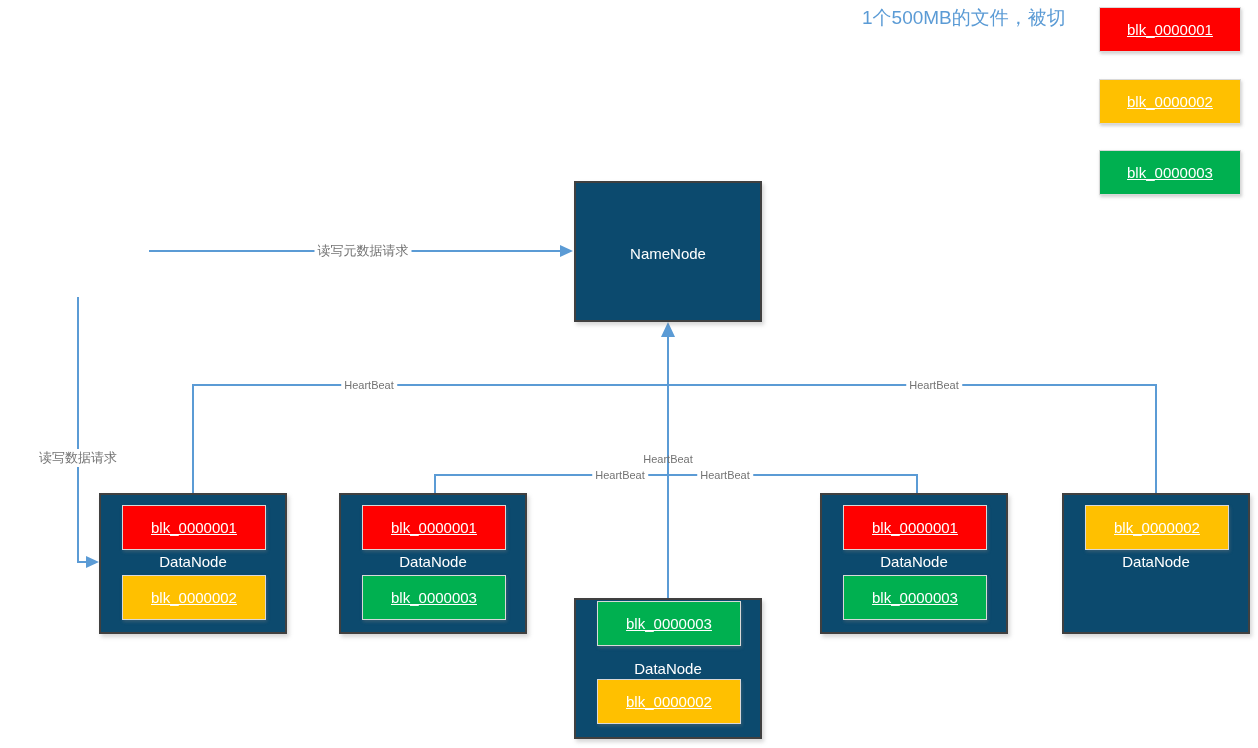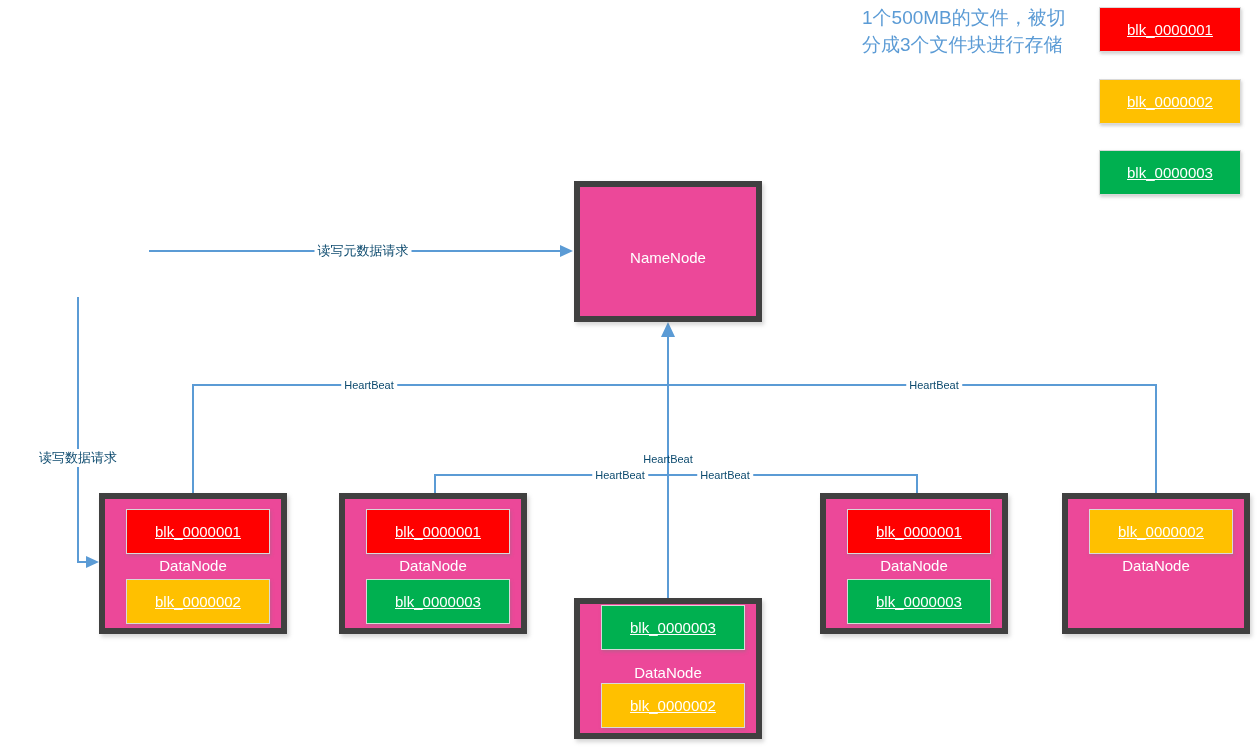--- a/index.html
+++ b/index.html
@@ -17,22 +17,22 @@
   .blk{
     position:absolute;display:flex;align-items:center;justify-content:center;
     color:#ffffff;font-size:15px;
     border:1px solid #d9d9d9;box-shadow:1px 2px 3px rgba(120,120,120,0.35);
     box-sizing:border-box;
     text-decoration:underline;
   }
   .legend .blk{left:1099px;width:142px;height:45px;}
   
   .rect-node{
-    position:absolute;width:188px;height:141px;background:#ec4899;
-    border:6px solid #404040;box-shadow:2px 3px 4px rgba(120,120,120,0.3);
+    position:absolute;width:188px;height:141px;background:#0c4a6e;
+    border:2px solid #404040;box-shadow:2px 3px 4px rgba(120,120,120,0.3);
     box-sizing:border-box;
   }
   .rect-node .title{
     position:absolute;left:0;width:100%;text-align:center;
     color:#ffffff;font-size:15px;
   }
   .namenode .title{top:62px;}
   .ellipse-node{
     position:absolute;left:7px;top:203px;width:143px;height:95px;
     background:#5B9BD5;border-radius:50%;
@@ -58,34 +58,33 @@
     border-left:13px solid #5B9BD5;
   }
   .arr-up{
     position:absolute;width:0;height:0;
     border-left:7px solid transparent;border-right:7px solid transparent;
     border-bottom:15px solid #5B9BD5;
   }
   
   .line-label{
     position:absolute;transform:translate(-50%,-50%);
-    background:#ffffff;color:#0c4a6e;font-size:11px;
+    background:#ffffff;color:#737373;font-size:11px;
     padding:0 3px;white-space:nowrap;
   }
   .line-label.cn{font-size:13px;}
   .line-label.no-bg{background:transparent;}
 </style>
 </head>
 <body>
 
 <div class="canvas">
 
   <div class="annotation">
     <div>1个500MB的文件，被切</div>
-    <div>分成3个文件块进行存储</div>
   </div>
 
   <div class="legend">
     <div class="blk" style="top: 7px; background-color: rgb(255, 0, 0);">blk_0000001</div>
     <div class="blk" style="top: 79px; background-color: rgb(255, 192, 0);">blk_0000002</div>
     <div class="blk" style="top: 150px; background-color: rgb(0, 176, 80);">blk_0000003</div>
   </div>
 
   <div class="h-line" style="left:149px;top:250px;width:413px;"></div>
   <span class="arr-right" style="left:560px;top:245px;"></span>

